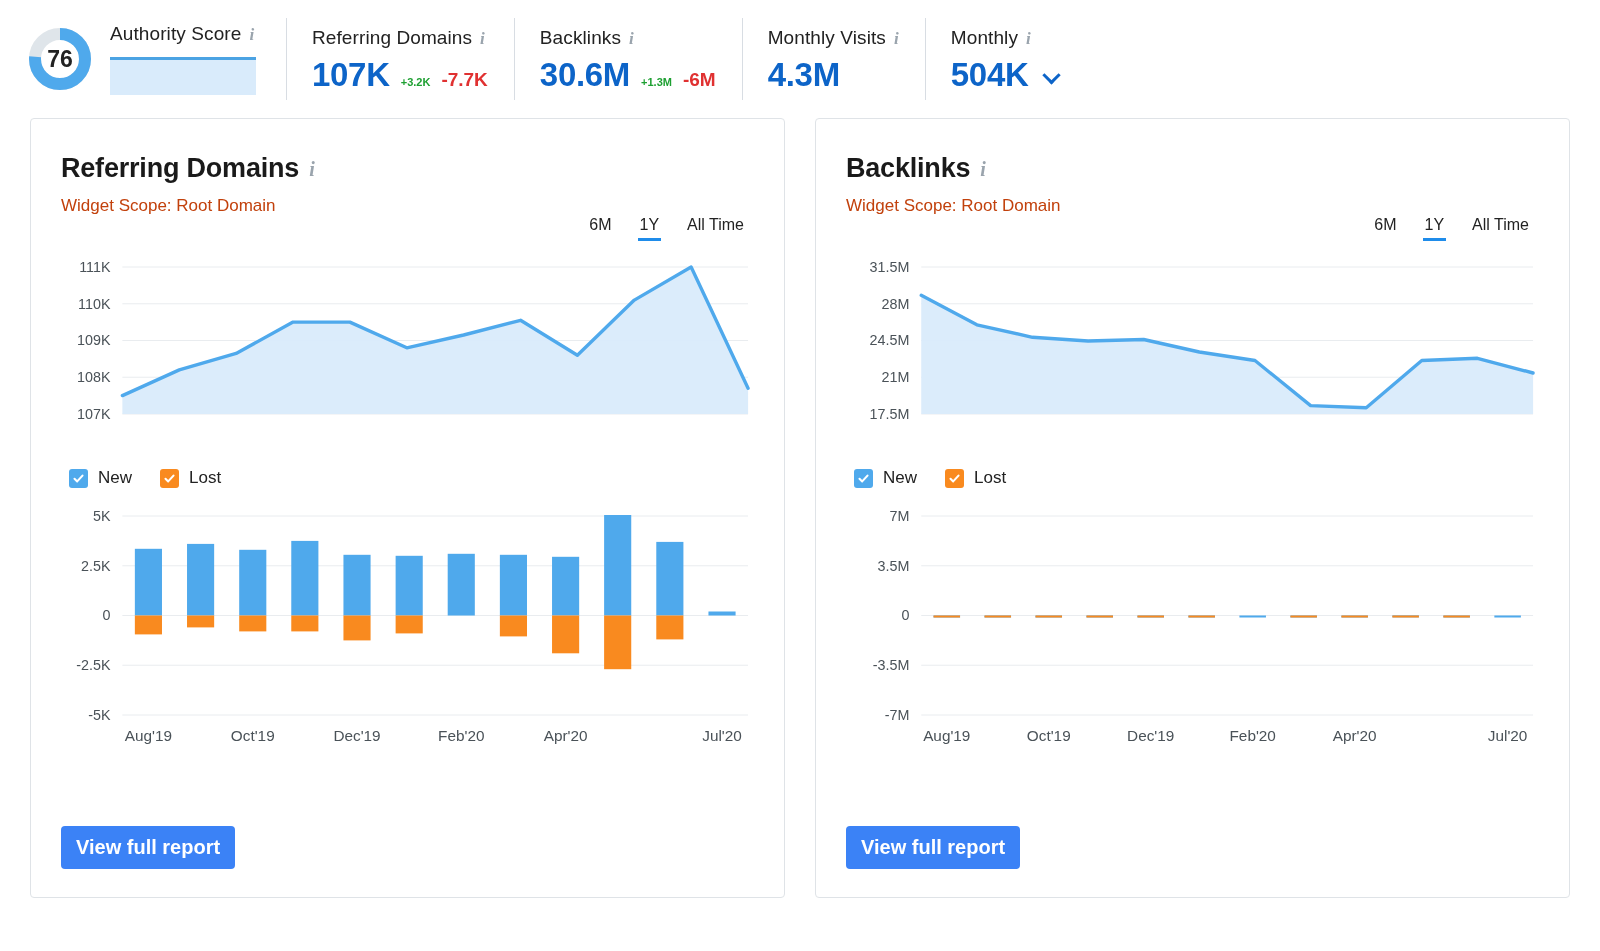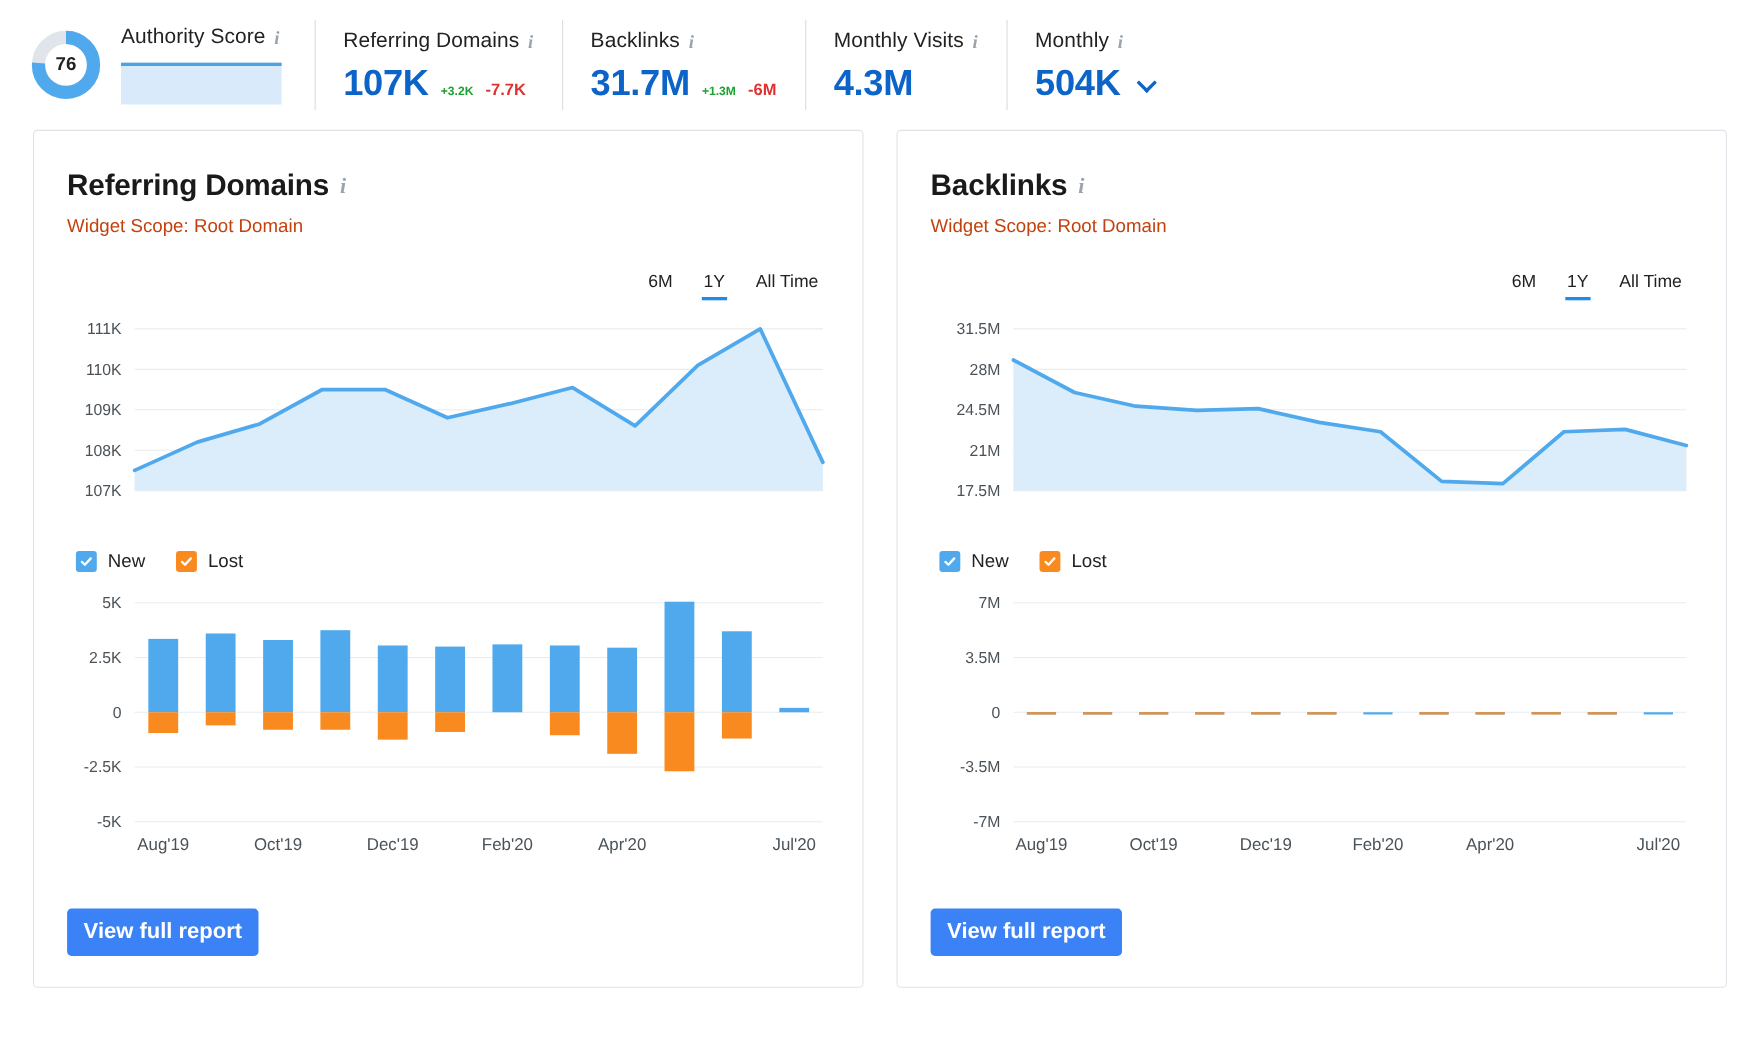--- a/index.html
+++ b/index.html
@@ -57,41 +57,41 @@
     margin-top: 9px;
   }
   .big-num {
     font-size: 33px;
     font-weight: bold;
     color: #0d64c8;
     letter-spacing: -.3px;
     line-height: 1;
   }
   .delta-up { font-size: 11px; color: #1ea032; font-weight: bold; }
-  .delta-down { font-size: 15px; color: #e03131; font-weight: bold; }
+  .delta-down { font-size: 19px; color: #e03131; font-weight: bold; }
 
   
   .as-block {
     display: flex;
     align-items: center;
     gap: 18px;
     padding-right: 30px;
     padding-left: 14px;
   }
   .donut {
     position: relative;
     width: 64px; height: 64px;
   }
   .donut-num {
     position: absolute;
     inset: 0;
     display: flex;
     align-items: center;
     justify-content: center;
-    font-size: 17px;
+    font-size: 23px;
     font-weight: bold;
     color: #222222;
   }
   .as-right { display: flex; flex-direction: column; }
   .as-spark {
     width: 146px; height: 38px;
     margin-top: 12px;
     background: #d9ebfb;
     border-top: 3px solid #4ba3e3;
   }
@@ -133,21 +133,20 @@
   .card-sub {
     font-size: 17px;
     color: #c2410c;
     margin-top: 12px;
   }
 
   .range-tabs {
     display: flex;
     justify-content: flex-end;
     gap: 28px;
-    margin-top: 32px;
     padding-right: 10px;
   }
   .range-tab {
     font-size: 16px;
     color: #222;
     padding-bottom: 7px;
     position: relative;
     cursor: pointer;
     white-space: nowrap;
   }
@@ -239,21 +238,21 @@
       <span class="delta-down">-7.7K</span>
     </div>
   </div>
 
   <div class="metric divider">
     <div class="metric-label">
       <span>Backlinks</span>
       <span class="info-i">i</span>
     </div>
     <div class="metric-value">
-      <span class="big-num">31.7M</span>
+      <span class="big-num">30.6M</span>
       <span class="delta-up">+1.3M</span>
       <span class="delta-down">-6M</span>
     </div>
   </div>
 
   <div class="metric divider">
     <div class="metric-label">
       <span>Monthly Visits</span>
       <span class="info-i">i</span>
     </div>

